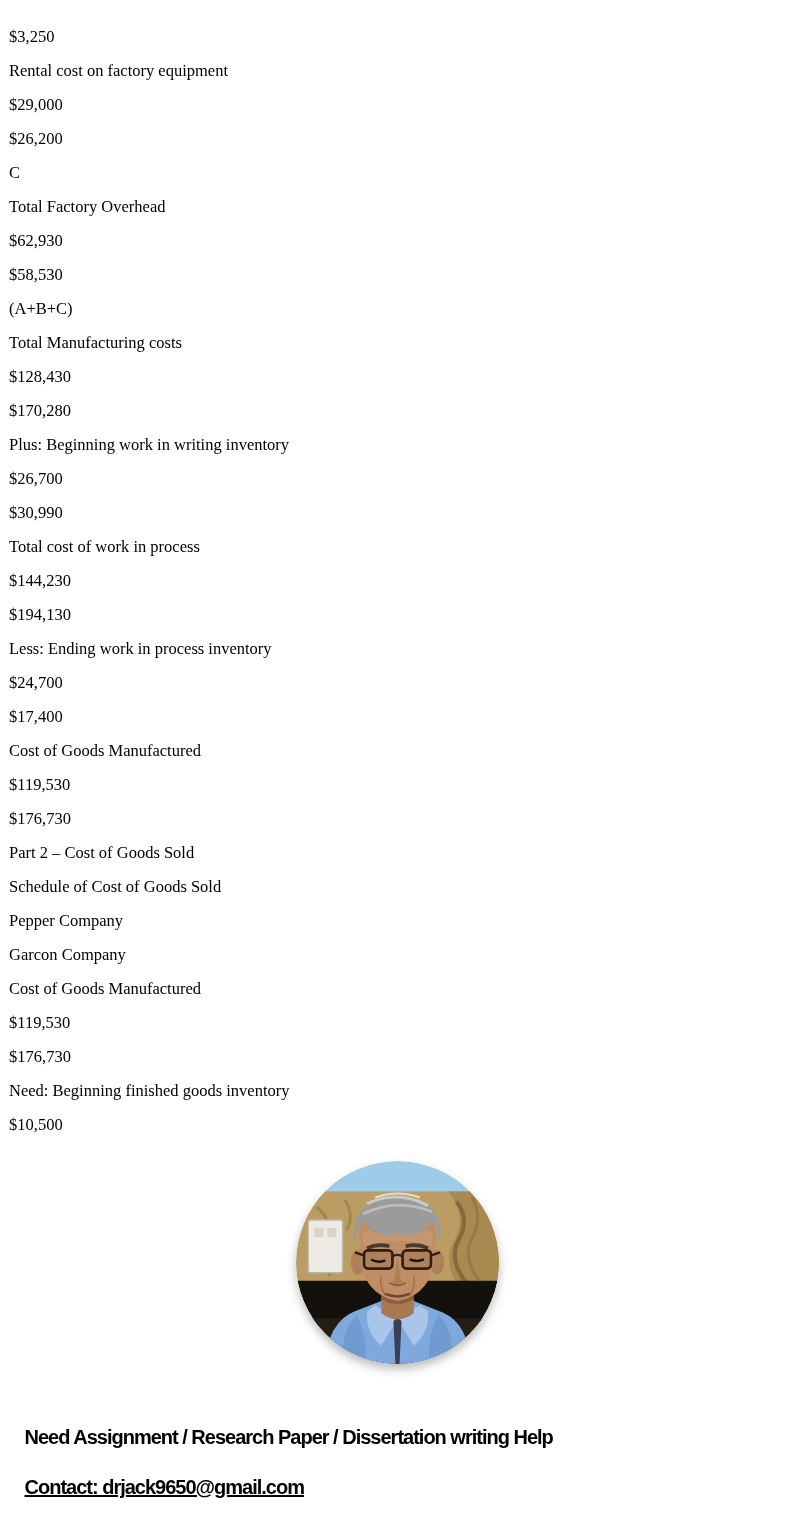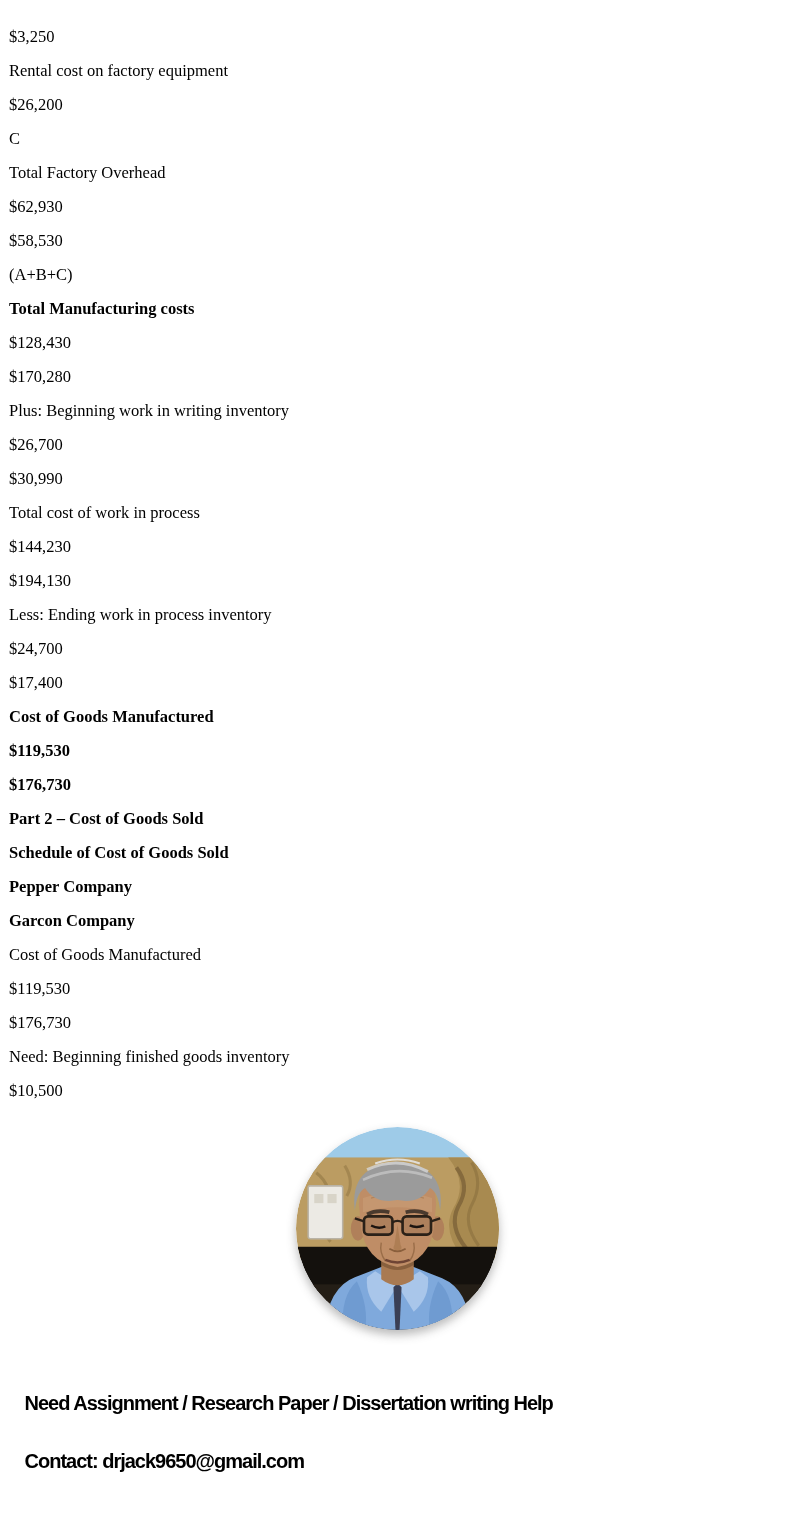--- a/index.html
+++ b/index.html
@@ -17,21 +17,21 @@
   }
   .doc-lines {
     padding: 20px 10px 0 9px;
   }
   .doc-line {
     margin: 0;
     font-size: 16.5px;
     line-height: 34px;
     white-space: nowrap;
   }
-  .doc-line.bold { font-weight: bold; }
+  .doc-line.bold { font-weight: normal; }
 
   .avatar-wrap {
     width: 203px;
     height: 203px;
     margin: 19px auto 0 auto;
     border-radius: 50%;
     overflow: hidden;
     position: relative;
     box-shadow: 0 5px 10px rgba(60,60,60,0.35);
   }
@@ -46,31 +46,33 @@
     line-height: 42px;
     letter-spacing: -1px;
     color: #000000;
   }
   .footer-heading {
     max-width: 745px;
     margin: 0 auto;
   }
   .footer-contact {
     max-width: 745px;
-    margin: 16px auto;
+    margin: 8px auto;
+    text-decoration: underline;
   }
 </style>
 </head>
 <body>
 
 <main class="page">
 
   <section class="doc-lines" id="doc-lines">
       <p class="doc-line">$3,250</p>
       <p class="doc-line">Rental cost on factory equipment</p>
+      <p class="doc-line">$29,000</p>
       <p class="doc-line">$26,200</p>
       <p class="doc-line">C</p>
       <p class="doc-line">Total Factory Overhead</p>
       <p class="doc-line">$62,930</p>
       <p class="doc-line">$58,530</p>
       <p class="doc-line">(A+B+C)</p>
       <p class="doc-line bold">Total Manufacturing costs</p>
       <p class="doc-line">$128,430</p>
       <p class="doc-line">$170,280</p>
       <p class="doc-line">Plus: Beginning work in writing inventory</p>

